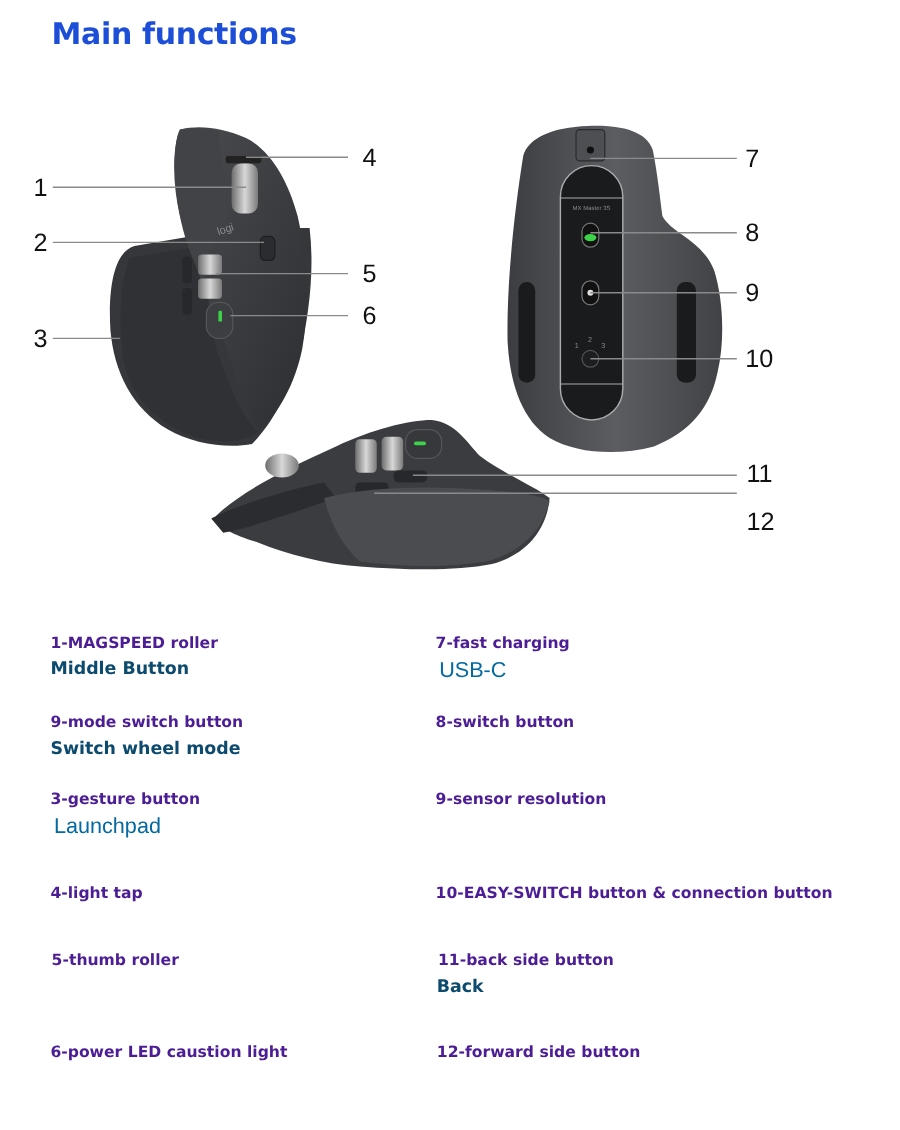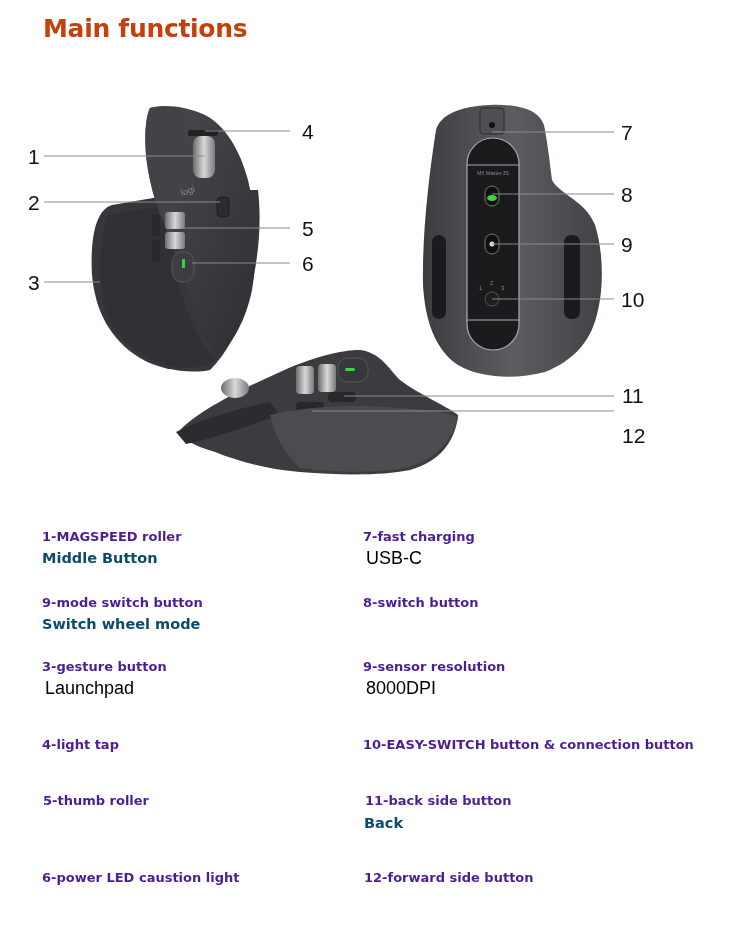--- a/index.html
+++ b/index.html
@@ -4,38 +4,38 @@
 <style>
   html, body { margin: 0; padding: 0; }
   body {
     width: 750px; height: 942px; overflow: hidden;
     background: #ffffff;
     font-family: "DejaVu Sans", "Liberation Sans", sans-serif;
     position: relative;
   }
   .title {
     position: absolute; left: 43px; top: 14px;
-    font-size: 25px; font-weight: bold; color: #c2410c;
+    font-size: 25px; font-weight: bold; color: #1d4ed8;
     letter-spacing: -0.3px;
   }
   .fig { position: absolute; left: 0; top: 0; width: 750px; height: 500px; }
   .callout-num {
     position: absolute; font-family: "Liberation Sans", sans-serif;
     font-size: 21px; color: #111; font-weight: normal;
   }
   .spec { position: absolute; }
   .spec .lbl {
     font-size: 13px; font-weight: bold; color: #4c1d95; white-space: nowrap;
   }
   .spec .val-bold {
     font-size: 14.5px; font-weight: bold; color: #0c4a6e; margin-top: 6px; line-height: 17px;
   }
   .spec .val-light {
     font-family: "Liberation Sans", sans-serif;
-    font-size: 18px; color: #000000; margin-top: 4px;
+    font-size: 18px; color: #0369a1; margin-top: 4px;
   }
 </style>
 </head>
 <body>
 
 <div class="title">Main functions</div>
 
 <svg class="fig" viewBox="0 0 750 500" xmlns="http://www.w3.org/2000/svg">
   <defs>
     <linearGradient id="topBody" x1="0" y1="0" x2="1" y2="1">
@@ -182,21 +182,20 @@
 
 <div class="spec" style="left:363px; top:529px;">
   <div class="lbl">7-fast charging</div>
   <div class="val-light" style="margin-left:3px;">USB-C</div>
 </div>
 <div class="spec" style="left:363px; top:595px;">
   <div class="lbl">8-switch button</div>
 </div>
 <div class="spec" style="left:363px; top:659px;">
   <div class="lbl">9-sensor resolution</div>
-  <div class="val-light" style="margin-left:3px;">8000DPI</div>
 </div>
 <div class="spec" style="left:363px; top:737px;">
   <div class="lbl">10-EASY-SWITCH button &amp; connection button</div>
 </div>
 <div class="spec" style="left:365px; top:793px;">
   <div class="lbl">11-back side button</div>
   <div class="val-bold" style="margin-left:-1px; margin-top:7px;">Back</div>
 </div>
 <div class="spec" style="left:364px; top:870px;">
   <div class="lbl">12-forward side button</div>

